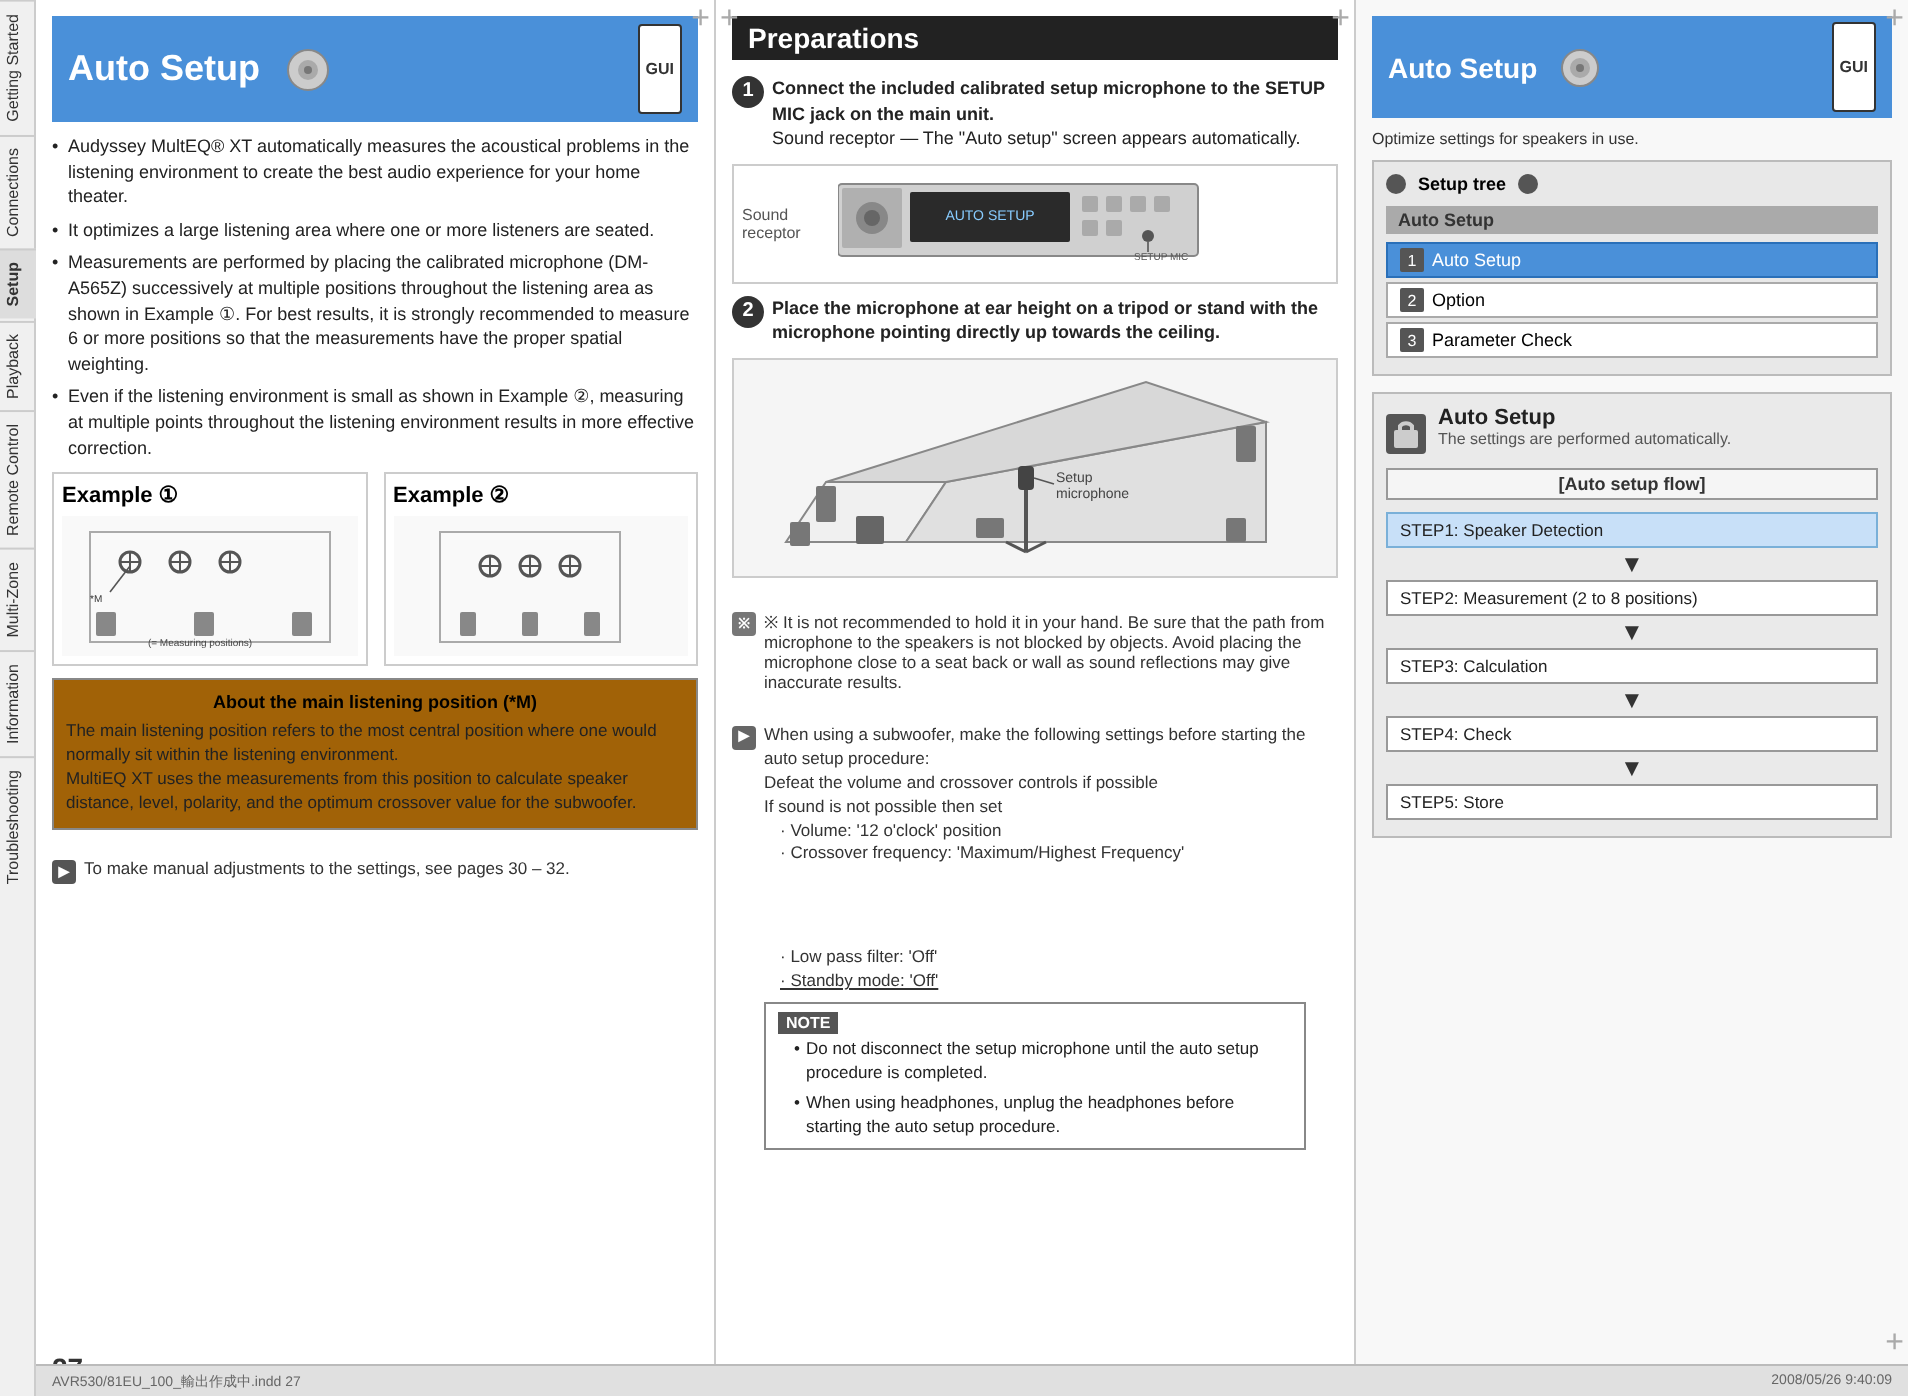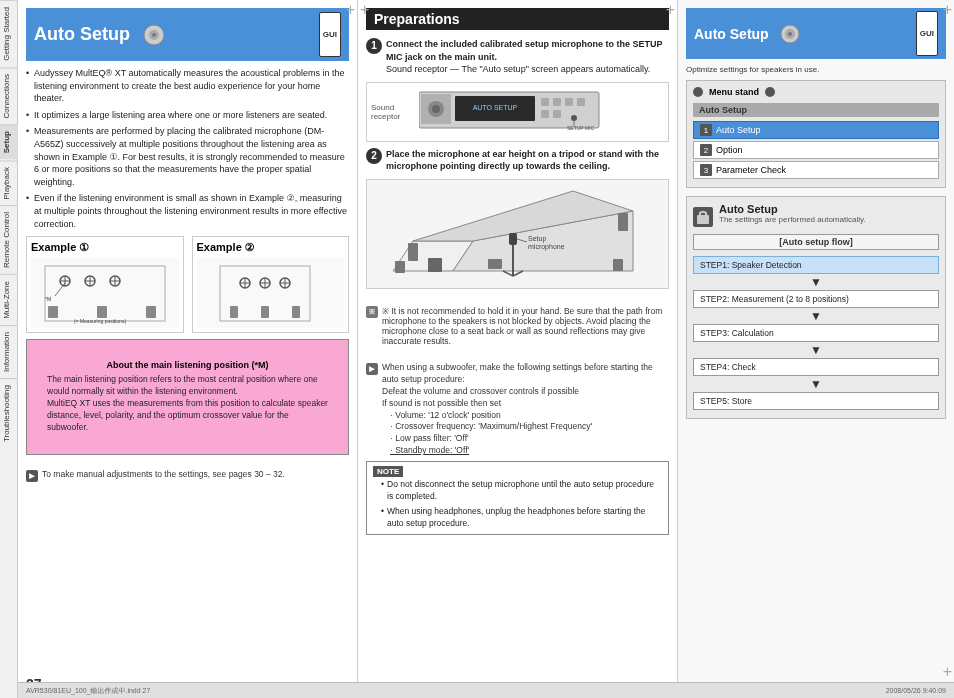--- a/index.html
+++ b/index.html
@@ -134,22 +134,22 @@
       align-items: center;
       justify-content: center;
       font-size: 7px;
       color: #666;
       position: relative;
     }
 
     
     .about-box {
       border: 1px solid #888;
-      background: #f9a8d4;
-      padding: 20px;
+      background: #a16207;
+      padding: 6px;
       margin-bottom: 14px;
     }
     .about-title {
       font-weight: bold;
       font-size: 9px;
       text-align: center;
       margin-bottom: 4px;
     }
     .about-text {
       font-size: 8.5px;
@@ -279,21 +279,21 @@
       justify-content: center;
       position: relative;
       font-size: 7px;
       color: #555;
     }
 
     
     .note-box {
       border: 1px solid #888;
       padding: 4px 6px;
-      margin: 4px 0;
+      margin: 4px 16px;
       font-size: 8.5px;
       color: #222;
       line-height: 1.4;
     }
     .note-label {
       font-weight: bold;
       background: #555;
       color: #fff;
       padding: 0 4px;
       font-size: 8px;
@@ -655,21 +655,21 @@
     <div style="font-size:8.5px;color:#333;margin:4px 0;line-height:1.4;">
       <div class="bottom-note">
         <div class="note-icon" style="background:#666;">▶</div>
         <span>When using a subwoofer, make the following settings before starting the auto setup procedure:</span>
       </div>
       <div style="padding-left:16px;">
         <div>Defeat the volume and crossover controls if possible</div>
         <div>If sound is not possible then set</div>
         <div style="padding-left:8px;">· Volume: '12 o'clock' position</div>
         <div style="padding-left:8px;">· Crossover frequency: 'Maximum/Highest Frequency'</div>
-        <div style="padding-left:8px;">· Low pass filter: 'Off'</div>
+        <div style="padding-left:8px;margin-top:40px;">· Low pass filter: 'Off'</div>
         <div style="padding-left:8px;text-decoration:underline;">· Standby mode: 'Off'</div>
       </div>
     </div>
 
     <div class="note-box">
       <span class="note-label">NOTE</span>
       <div style="padding-left:8px;position:relative;">
         <p style="position:relative;padding-left:6px;">
           <span style="position:absolute;left:0;">•</span>
           <span>Do not disconnect the setup microphone until the auto setup procedure is completed.</span>
@@ -696,21 +696,21 @@
         <circle cx="11" cy="11" r="2" fill="#777"></circle>
       </svg>
       <span class="gui-badge">GUI</span>
     </div>
 
     <div class="right-subtitle">Optimize settings for speakers in use.</div>
 
     <div class="menu-tree-section">
       <div class="menu-tree-header">
         <span class="dot-circle"></span>
-        <span>Menu stand</span>
+        <span>Setup tree</span>
         <span class="dot-circle"></span>
       </div>
       <div class="menu-tree-title">Auto Setup</div>
       <div class="menu-tree-item menu-item-selected">
         <span class="menu-num">1</span>
         <span>Auto Setup</span>
       </div>
       <div class="menu-tree-item">
         <span class="menu-num">2</span>
         <span>Option</span>

